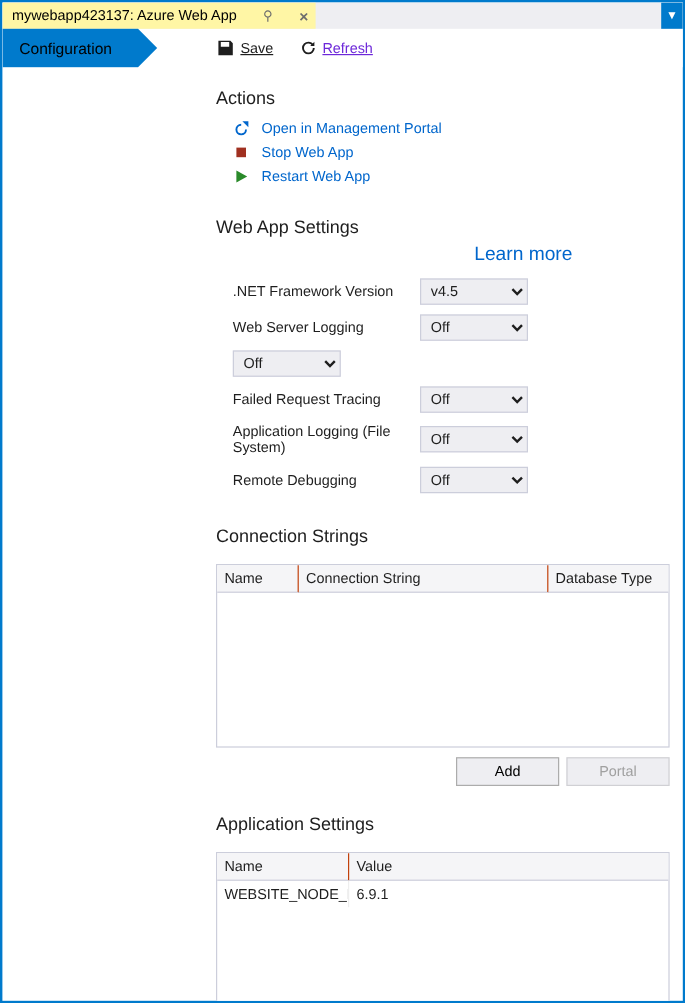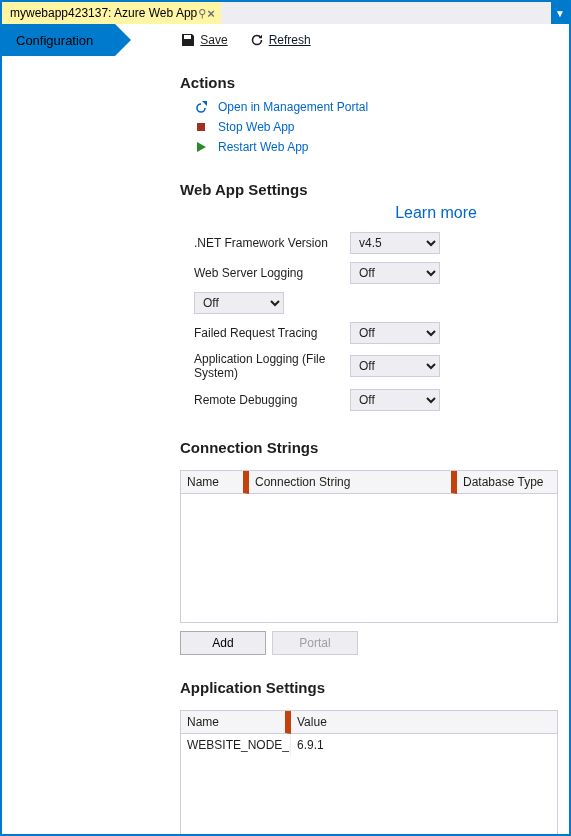--- a/index.html
+++ b/index.html
@@ -19,21 +19,21 @@
     height: 22px;
     display: flex;
     align-items: stretch;
     position: relative;
   }
   .doc-tab {
     background: #fff6a5;
     padding: 2px 6px 2px 8px;
     display: flex;
     align-items: center;
-    gap: 1px;
+    gap: 22px;
     font-size: 12px;
     color: #000;
   }
   .pin-icon { color: #6d6d6d; font-size: 11px; }
   .close-x { color: #6d6d6d; cursor: pointer; font-size: 13px; font-weight: bold; line-height: 1; }
   .tab-dropdown {
     color: #fff;
     background:#007acc;
     width: 18px;
     display:flex;
@@ -84,21 +84,21 @@
     cursor:pointer;
   }
   .tool-link span.ic { text-decoration: none; display:inline-block; }
 
   .content {
     padding: 18px 10px 10px 178px;
   }
 
   h3.section {
     font-size: 15px;
-    font-weight: 700;
+    font-weight: 400;
     color: #1e1e1e;
     margin-bottom: 6px;
   }
 
   .actions-list {
     margin: 2px 0 24px 14px;
   }
   .actions-list .row {
     display:flex;
     align-items:center;
@@ -150,41 +150,42 @@
     border:1px solid #cccedb;
     width: 378px;
     margin-bottom:8px;
     background:#fff;
   }
   .thead {
     display:flex;
     background:#f5f5f7;
   }
   .thead .th {
-    border-right:6px solid #c2410c;
+    border-right:1px solid #c2410c;
     border-bottom:1px solid #cccedb;
     padding:4px 6px;
     font-size:12px;
     color:#1e1e1e;
   }
   .thead .th:last-child { border-right:none; }
   .tbody { min-height:128px; }
   .tbody .trow { display:flex; }
   .tbody .td {
     border-right:1px solid #eee;
     padding:4px 6px;
     font-size:12px;
     overflow:hidden;
     white-space:nowrap;
   }
   .tbody .td:last-child{border-right:none;}
 
   .btn-row {
     display:flex;
     justifyContent:flex-end;
+    justify-content:flex-end;
     width:378px;
     gap:6px;
     margin-bottom:24px;
   }
   button.btn {
     width:86px;
     height:24px;
     background:#eeeef2;
     border:1px solid #acacac;
     font-size:12px;
@@ -217,21 +218,21 @@
   </div>
   <div class="toolbar-actions">
     <div class="tool-link">
       <span class="ic">
         <svg width="14" height="14" viewBox="0 0 14 14">
             <path fill="#1e1e1e" d="M1 1h10l2 2v10H1V1zm2 1v4h7V2H3zm1 7h6v3H4V9z"></path>
           </svg>
       </span>
       <span>Save</span>
     </div>
-    <div class="tool-link" style="color:#0f172a">
+    <div class="tool-link" style="color:#6d28d9">
       <span class="ic">
         <svg width="14" height="14" viewBox="0 0 14 14">
             <path fill="none" stroke="#1e1e1e" stroke-width="1.6" d="M11.5 7A4.5 4.5 0 1 1 7 2.5c1.6 0 3 .8 3.8 2.1"></path>
             <path fill="#1e1e1e" d="M12 1.8v3.5H8.5L12 1.8z"></path>
           </svg>
       </span>
       <span>Refresh</span>
     </div>
   </div>
 </div>

